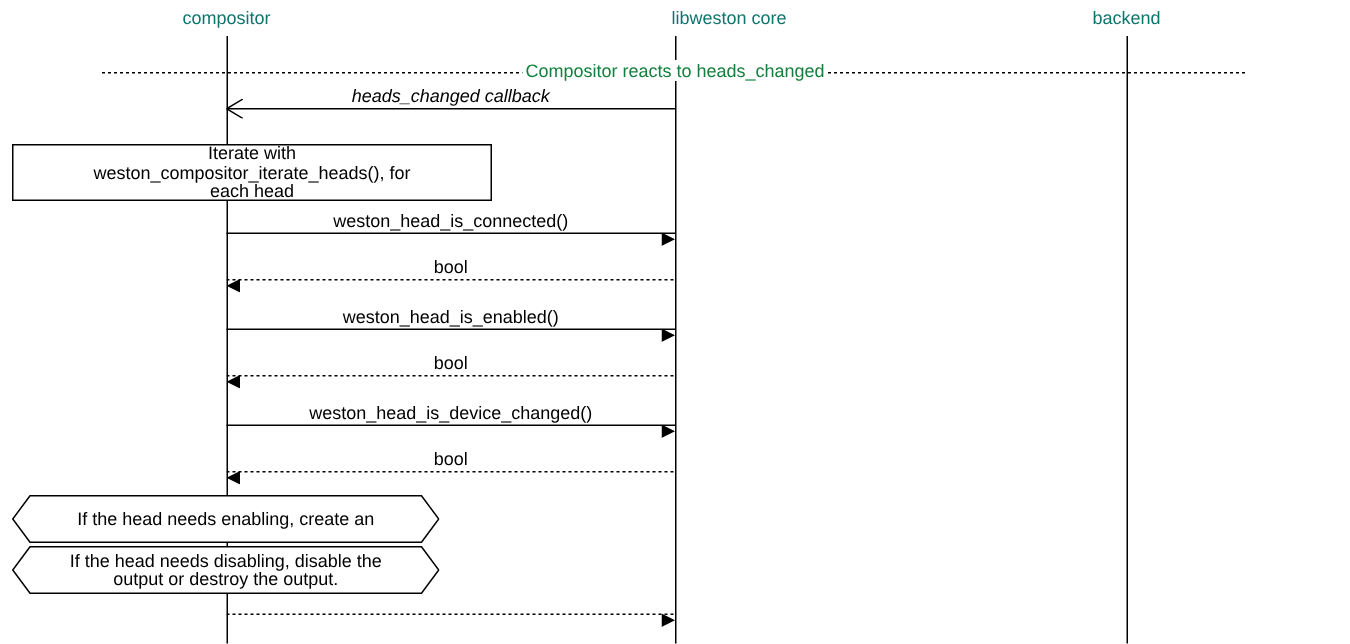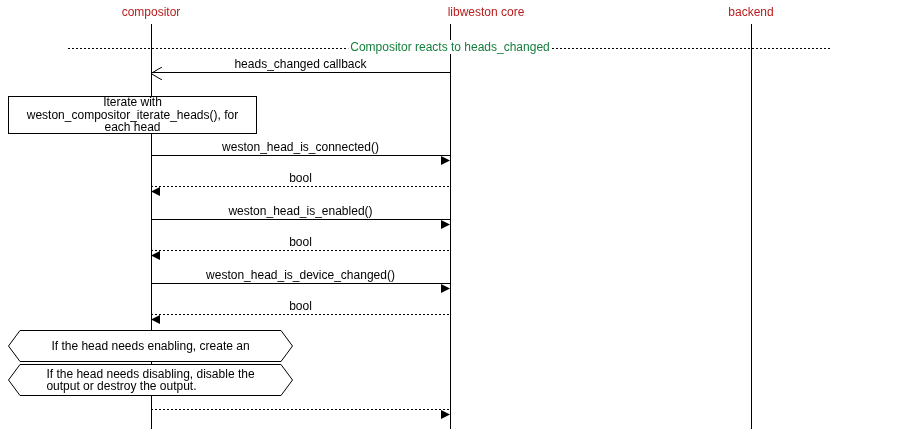--- a/index.html
+++ b/index.html
@@ -4,21 +4,21 @@
 <style>
   html,body{margin:0;padding:0;background:#ffffff;}
   body{
     width:900px;height:429px;position:relative;overflow:hidden;
     font-family:"Liberation Sans","DejaVu Sans",sans-serif;
     color:#000000;
     -webkit-font-smoothing:none;
   }
   #diagram{position:absolute;left:0;top:0;width:900px;height:429px;}
   .participant-label{
-    position:absolute;font-size:12px;line-height:13px;color:#b91c1c;
+    position:absolute;font-size:12px;line-height:13px;color:#0f766e;
     text-align:center;white-space:nowrap;transform:translateX(-50%);
   }
   .lifeline{position:absolute;width:1px;background:#000000;}
   .msg-label{
     position:absolute;font-size:12px;line-height:14px;color:#000;
     text-align:center;white-space:nowrap;transform:translateX(-50%);
   }
   .divider-label{
     position:absolute;font-size:12px;line-height:14px;color:#15803d;
     white-space:nowrap;background:#ffffff;padding:0 2px;
@@ -29,21 +29,21 @@
     box-sizing:border-box;
     font-size:12px;line-height:12.5px;text-align:center;color:#000;
     display:flex;align-items:center;justify-content:center;
     padding:1px 3px;
   }
   .note-box .note-text{width:100%;}
   .hex-wrap{position:absolute;}
   .hex-wrap .hex-text{
     position:absolute;left:0;top:0;width:100%;height:100%;
     display:flex;align-items:center;justify-content:center;
-    font-size:12px;line-height:12.5px;color:#000;
+    font-size:12px;line-height:12.5px;text-align:center;color:#000;
     box-sizing:border-box;padding:1px 16px;
   }
   .hex-wrap svg{position:absolute;left:0;top:0;display:block;}
   .line-h{position:absolute;height:1px;background:#000000;}
   .dotline-h{
     position:absolute;height:1px;
     background-image:linear-gradient(to right,#000 0 2px,transparent 2px 4px);
     background-size:4px 1px;background-repeat:repeat-x;
   }
   .arrowhead{position:absolute;}
@@ -57,21 +57,21 @@
     <div class="participant-label" style="left: 450px; top: 6px; margin-left: 36px;">libweston core</div>
     <div class="lifeline" style="left: 450px; top: 24px; width: 1px; height: 405px;"></div>
     <div class="participant-label" style="left: 751px; top: 6px;">backend</div>
     <div class="lifeline" style="left: 751px; top: 24px; width: 1px; height: 405px;"></div>
     <div class="dotline-h" style="left: 68px; top: 48px; width: 764px; height: 1px;"></div>
     <div class="divider-label" style="left: 450px; top: 40px;">Compositor reacts to heads_changed</div>
     <div class="line-h" style="left: 151px; top: 72px; width: 299px; height: 1px;"></div>
     <div class="arrowhead" style="left: 151px; top: 66px; width: 11px; height: 13px;"><svg width="11" height="13">
         <polyline points="11,0 0,6.5 11,13" fill="none" stroke="#000000" stroke-width="1"></polyline>
       </svg></div>
-    <div class="msg-label" style="left: 300.5px; top: 57px;">heads_changed callback</div>
+    <div class="msg-label" style="left: 300.5px; top: 57px; font-style: italic;">heads_changed callback</div>
     <div class="line-h" style="left: 151px; top: 155px; width: 299px; height: 1px;"></div>
     <div class="arrowhead" style="left: 441px; top: 151px; width: 9px; height: 9px;"><svg width="9" height="9">
         <polygon points="0,0 9,4.5 0,9" fill="#000000"></polygon>
       </svg></div>
     <div class="msg-label" style="left: 300.5px; top: 140px;">weston_head_is_connected()</div>
     <div class="dotline-h" style="left: 151px; top: 186px; width: 299px; height: 1px;"></div>
     <div class="arrowhead" style="left: 151px; top: 182px; width: 9px; height: 9px;"><svg width="9" height="9">
         <polygon points="9,0 0,4.5 9,9" fill="#000000"></polygon>
       </svg></div>
     <div class="msg-label" style="left: 300.5px; top: 171px;">bool</div>
@@ -92,21 +92,21 @@
     <div class="msg-label" style="left: 300.5px; top: 268px;">weston_head_is_device_changed()</div>
     <div class="dotline-h" style="left: 151px; top: 314px; width: 299px; height: 1px;"></div>
     <div class="arrowhead" style="left: 151px; top: 310px; width: 9px; height: 9px;"><svg width="9" height="9">
         <polygon points="9,0 0,4.5 9,9" fill="#000000"></polygon>
       </svg></div>
     <div class="msg-label" style="left: 300.5px; top: 299px;">bool</div>
     <div class="dotline-h" style="left: 151px; top: 409px; width: 299px; height: 1px;"></div>
     <div class="arrowhead" style="left: 441px; top: 405px; width: 9px; height: 9px;"><svg width="9" height="9">
         <polygon points="0,0 9,4.5 0,9" fill="#000000"></polygon>
       </svg></div>
-    <div class="note-box" style="left: 8px; top: 96px; width: 249px; height: 38px; justify-content: center;">
+    <div class="note-box" style="left: 8px; top: 96px; width: 320px; height: 38px; justify-content: center;">
       <div class="note-text">
         <div>Iterate with</div>
         <div>weston_compositor_iterate_heads(), for</div>
         <div>each head</div>
       </div>
     </div>
     <div class="hex-wrap" style="left: 8px; top: 330px; width: 285px; height: 32px;">
       <svg width="285" height="32">
         <polygon points="12,0.5 273,0.5 284.5,16 273,31.5 12,31.5 0.5,16" fill="#ffffff" stroke="#000000" stroke-width="1"></polygon>
       </svg>

